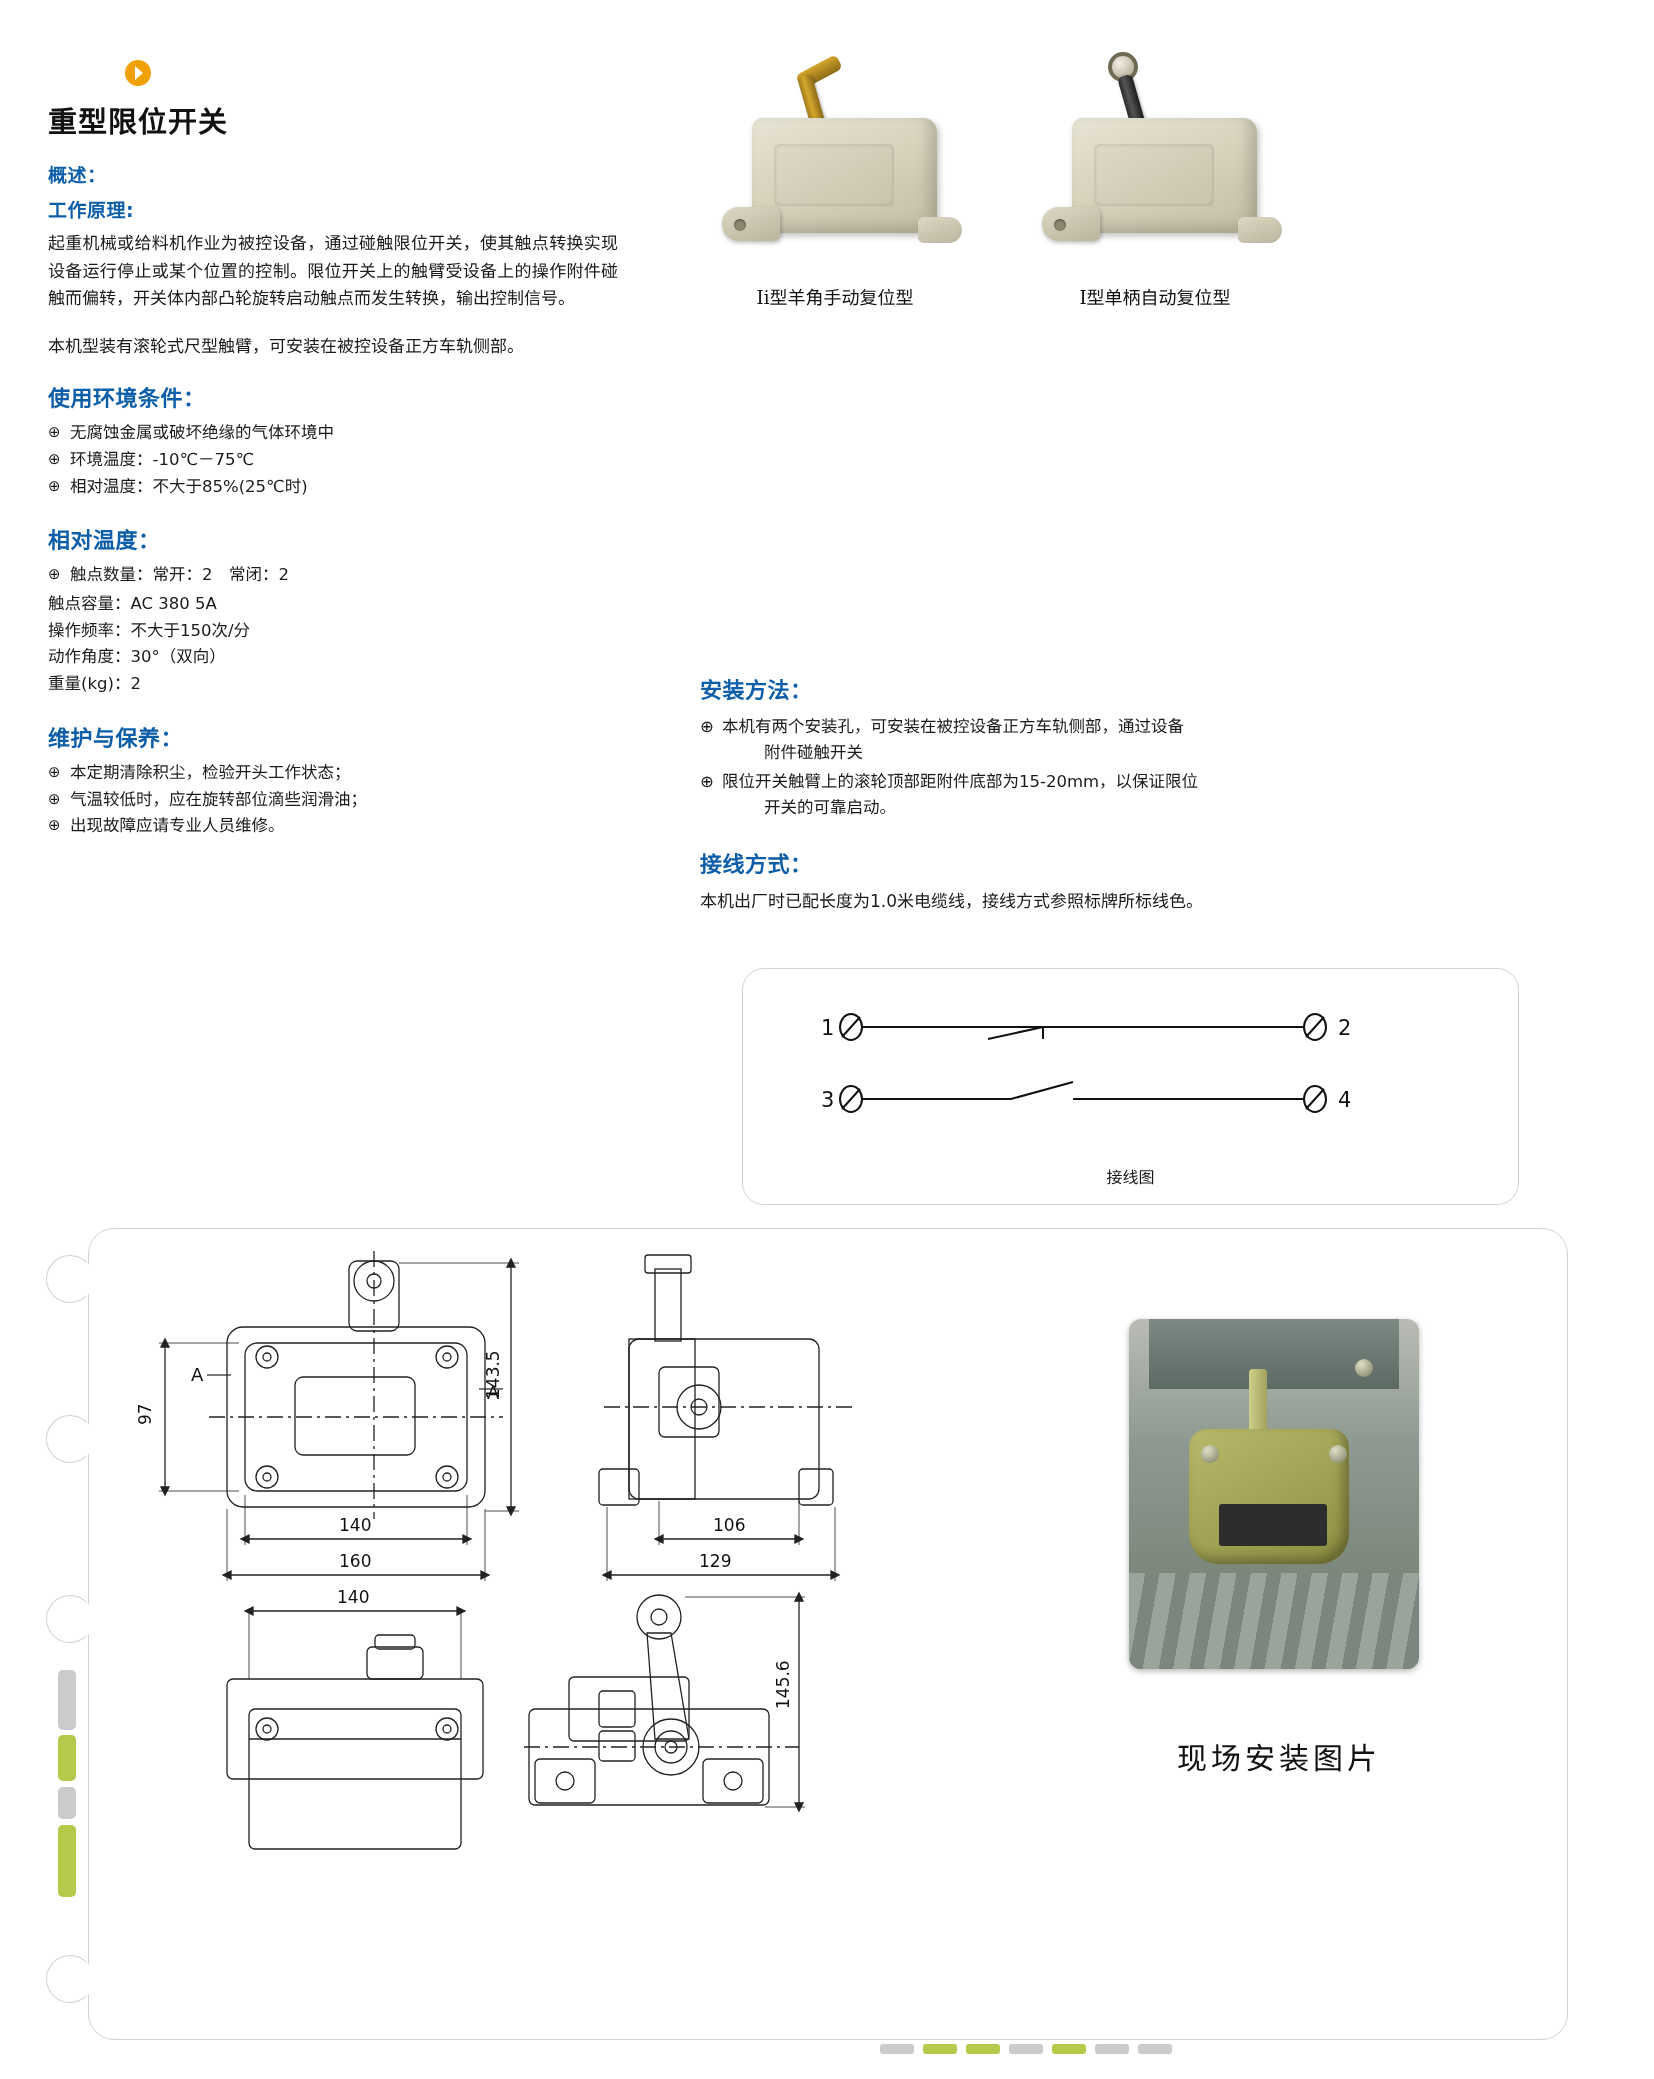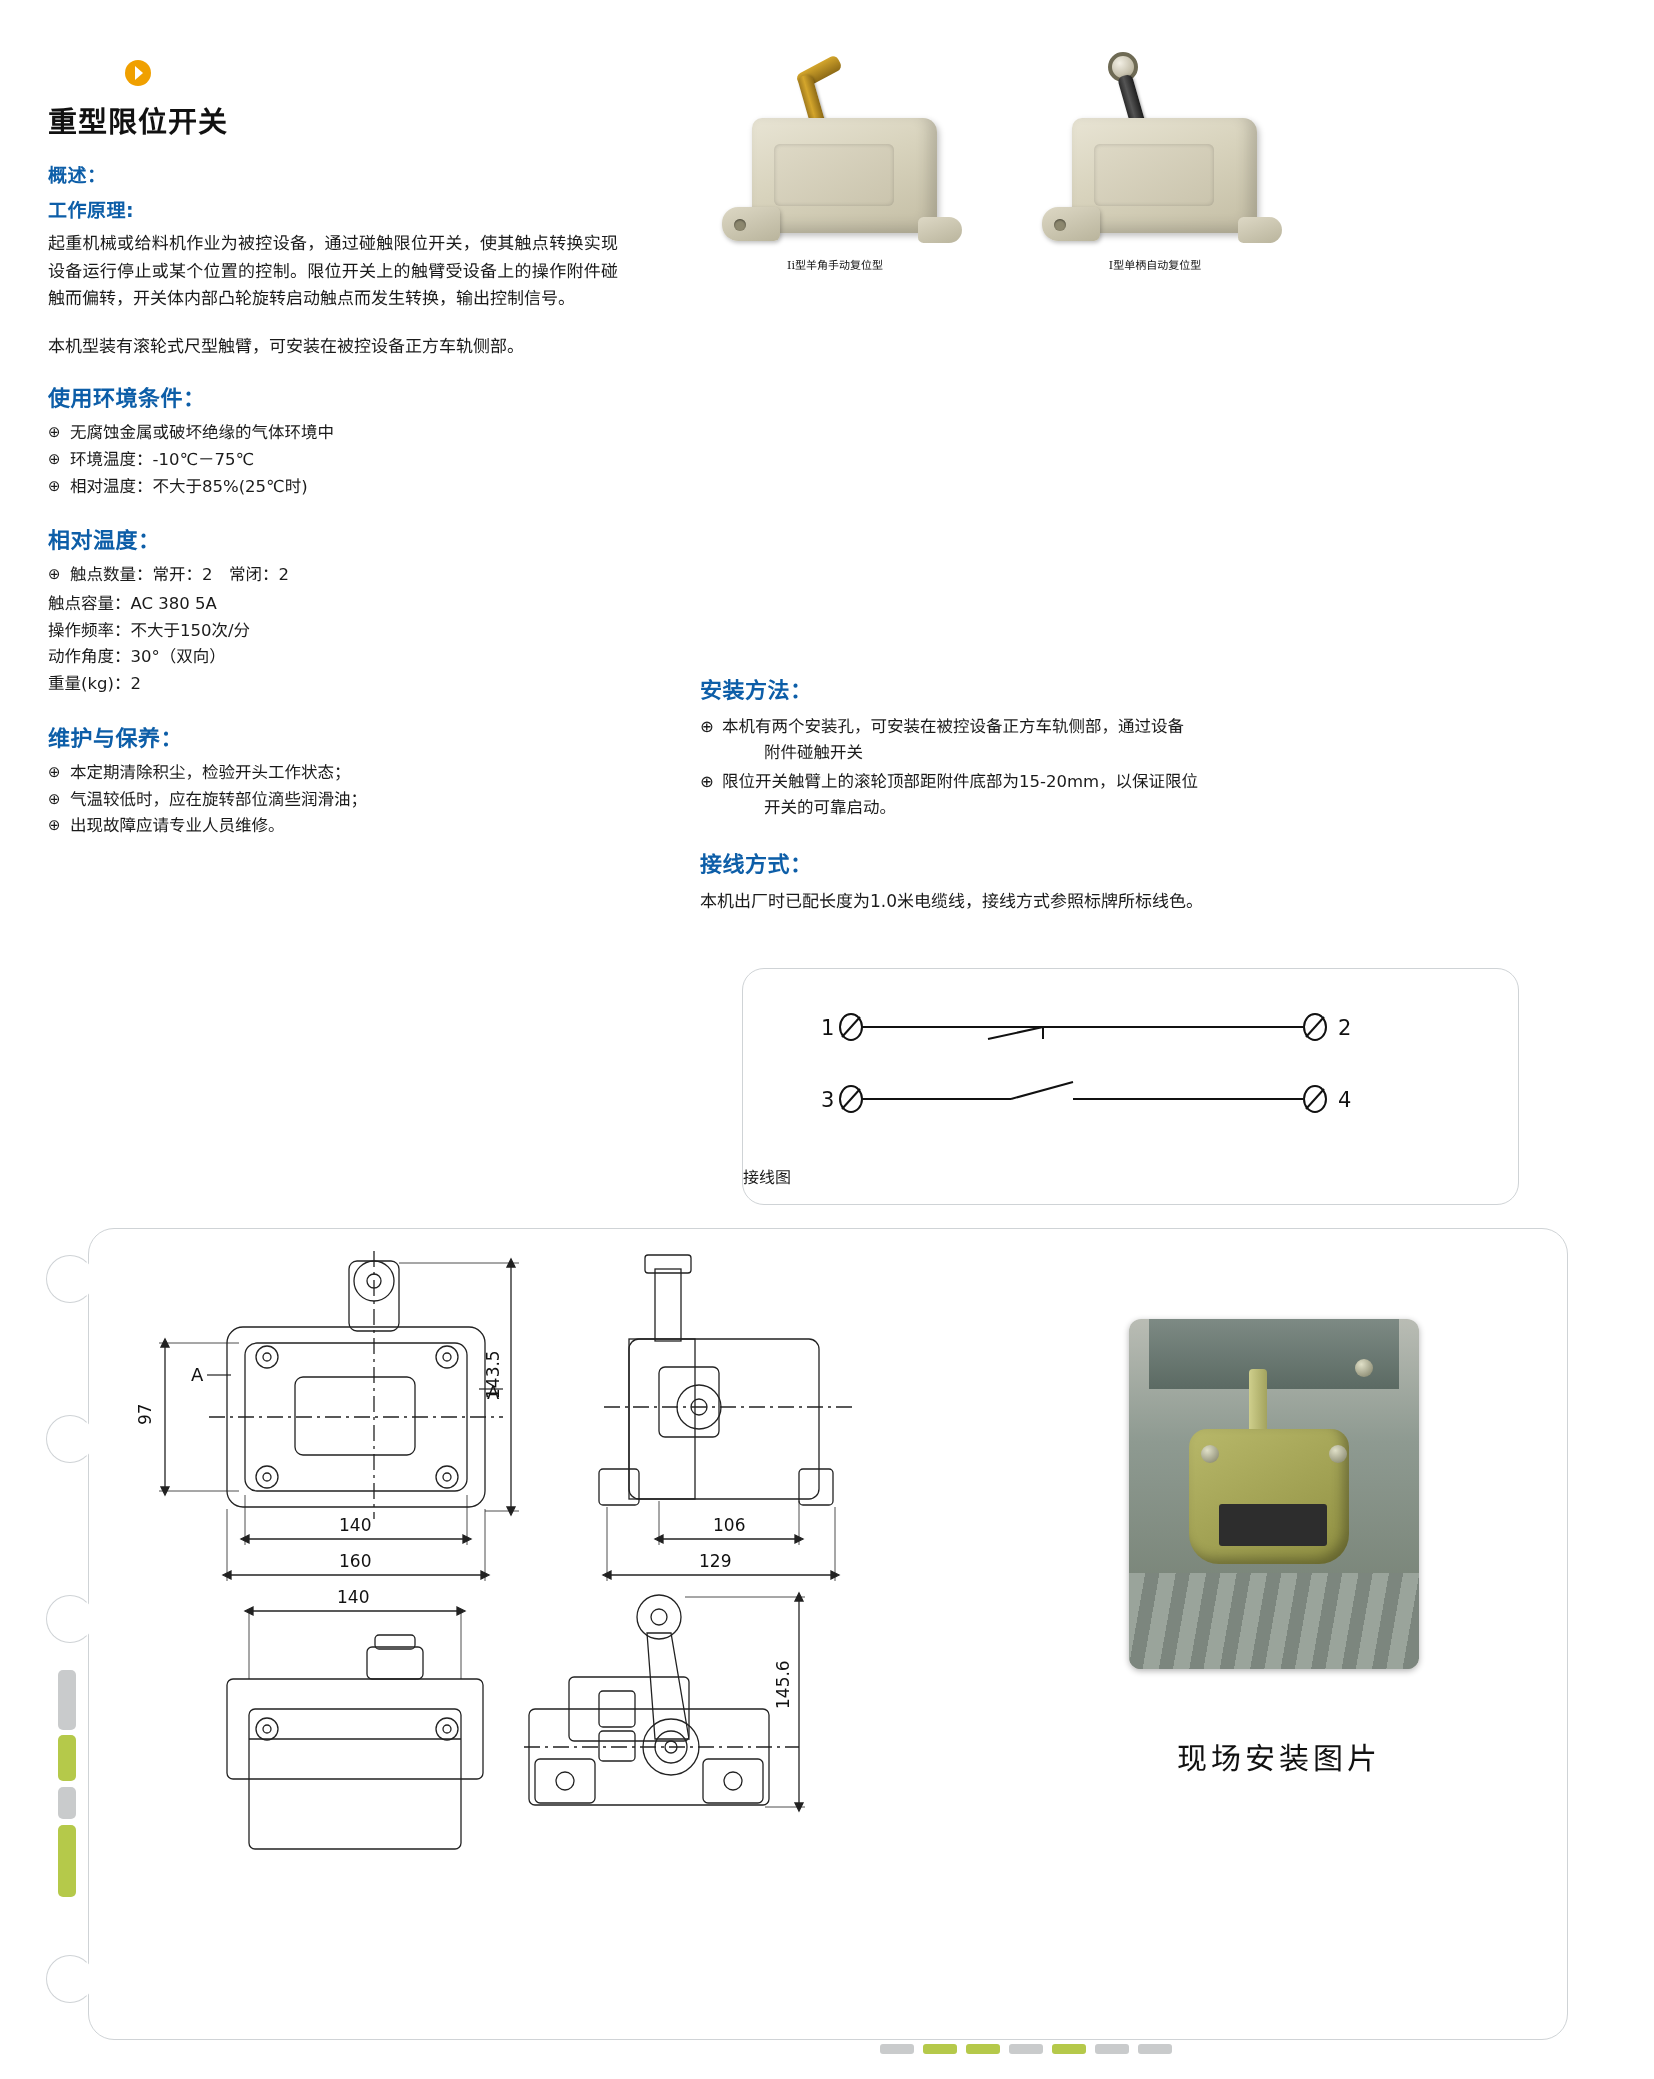--- a/index.html
+++ b/index.html
@@ -113,22 +113,22 @@
     top: 40px;
     width: 900px;
   }
   .photo-row {
     display: flex;
     gap: 50px;
     justify-content: flex-start;
   }
   .photo-block { text-align: center; }
   .photo-caption {
-    font-size: 11px;
-    margin-top: 1px;
+    font-size: 18px;
+    margin-top: 28px;
     font-family: "DejaVu Serif", "Liberation Serif", serif;
     color: #111;
   }
 
   
   .dev {
     position: relative;
     width: 270px;
     height: 215px;
   }
@@ -259,21 +259,21 @@
     height: 235px;
     border: 1.5px solid #cfd3d6;
     border-radius: 22px;
     background: #fff;
   }
   .wiring-svg { position:absolute; left:0; top:0; }
   .wiring-caption {
     position: absolute;
     width: 100%;
     bottom: 16px;
-    text-align: left;
+    text-align: center;
     font-size: 16px;
   }
 
   
   .bottom-panel {
     position: absolute;
     left: 88px;
     top: 1228px;
     width: 1478px;
     height: 810px;

